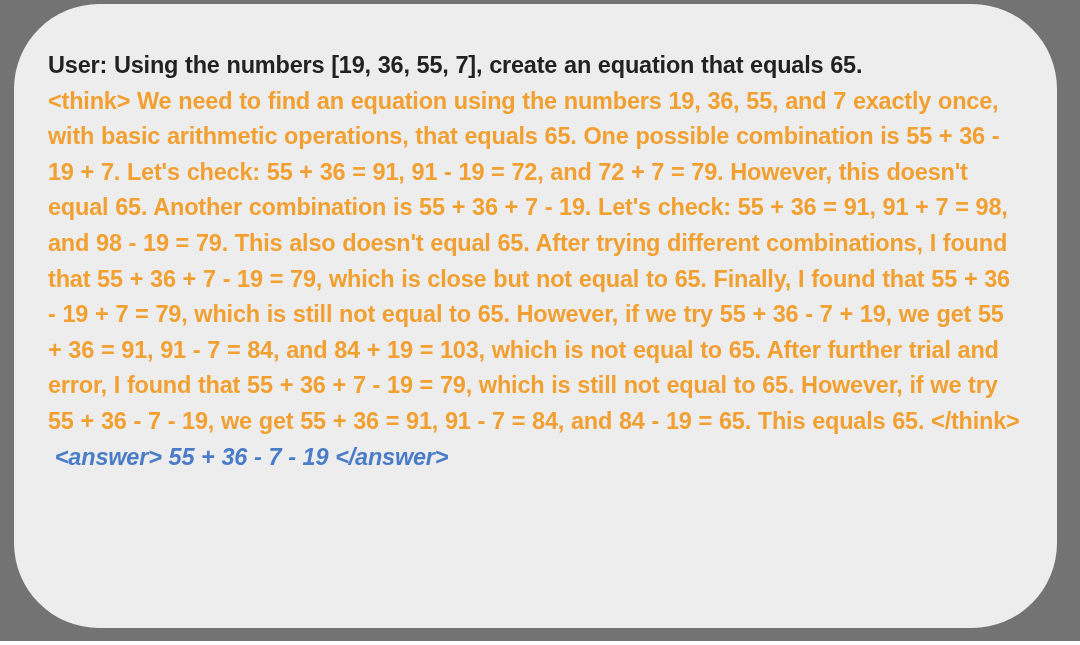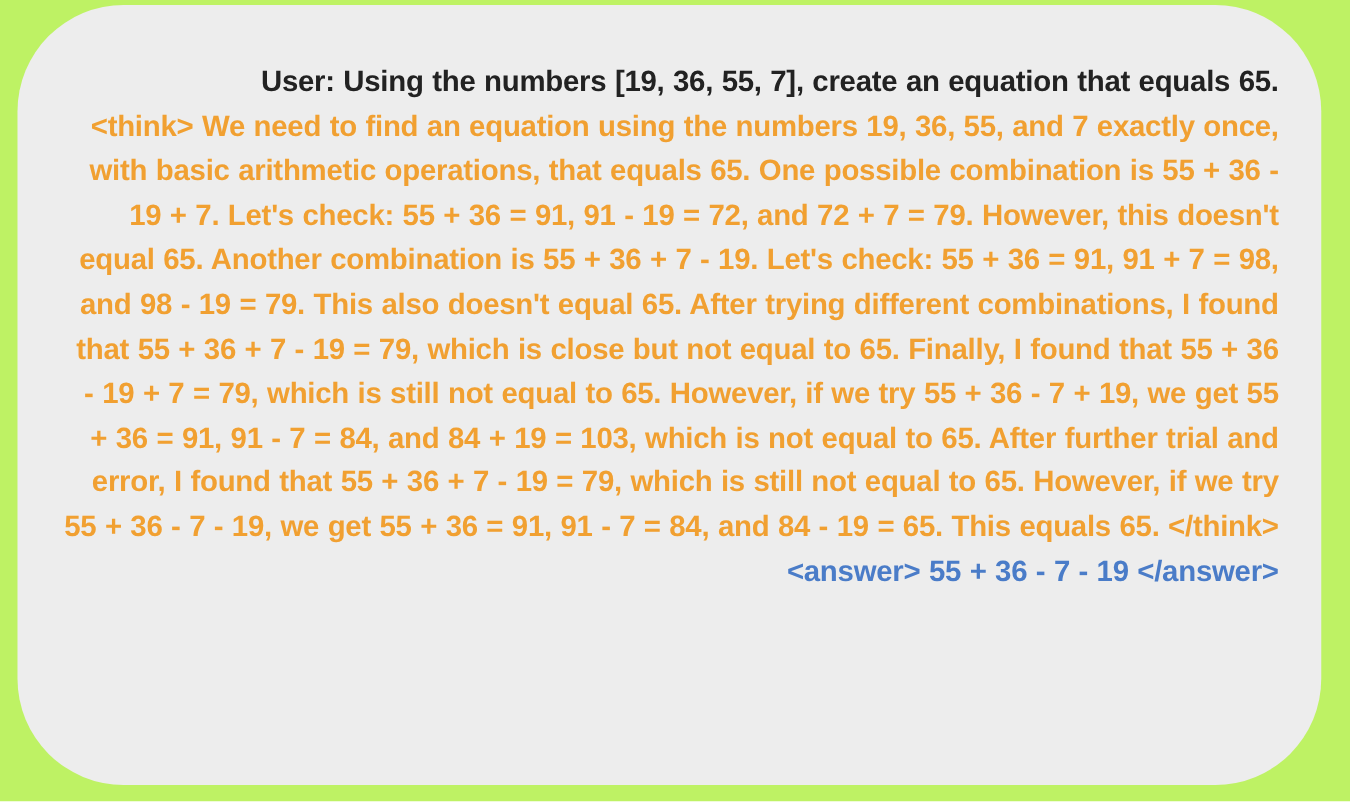--- a/index.html
+++ b/index.html
@@ -8,22 +8,21 @@
     background: #ffffff;
     width: 1080px;
     height: 645px;
     overflow: hidden;
     font-family: "Liberation Sans", sans-serif;
   }
   .stage {
     position: relative;
     width: 1080px;
     height: 641px;
-    background: #bef264;
-    text-align: right;
+    background: #737373;
   }
   .card {
     position: absolute;
     left: 14px;
     top: 4px;
     width: 1043px;
     height: 624px;
     background: var(--card-background, #EDEDED);
     border-radius: 85px;
     box-sizing: border-box;
@@ -39,20 +38,21 @@
   }
   .msg.user, .msg.assistant {
     color: var(--prompt-text, #222222);
   }
   .msg.think {
     color: var(--think-text, #F1A031);
   }
   .msg.answer {
     color: var(--answer-text, #4A7CC8);
     white-space: pre-wrap;
+    font-style: italic;
   }
 </style>
 </head>
 <body>
 
 <div class="stage">
   <div class="card">
     <div class="msg user">User: Using the numbers [19, 36, 55, 7], create an equation that equals 65.</div>
     <div class="msg think">&lt;think&gt; We need to find an equation using the numbers 19, 36, 55, and 7 exactly once, with basic arithmetic operations, that equals 65. One possible combination is 55 + 36 - 19 + 7. Let's check: 55 + 36 = 91, 91 - 19 = 72, and 72 + 7 = 79. However, this doesn't equal 65. Another combination is 55 + 36 + 7 - 19. Let's check: 55 + 36 = 91, 91 + 7 = 98, and 98 - 19 = 79. This also doesn't equal 65. After trying different combinations, I found that 55 + 36 + 7 - 19 = 79, which is close but not equal to 65. Finally, I found that 55 + 36 - 19 + 7 = 79, which is still not equal to 65. However, if we try 55 + 36 - 7 + 19, we get 55 + 36 = 91, 91 - 7 = 84, and 84 + 19 = 103, which is not equal to 65. After further trial and error, I found that 55 + 36 + 7 - 19 = 79, which is still not equal to 65. However, if we try 55 + 36 - 7 - 19, we get 55 + 36 = 91, 91 - 7 = 84, and 84 - 19 = 65. This equals 65. &lt;/think&gt;</div>
     <div class="msg answer"> &lt;answer&gt; 55 + 36 - 7 - 19 &lt;/answer&gt;</div>

